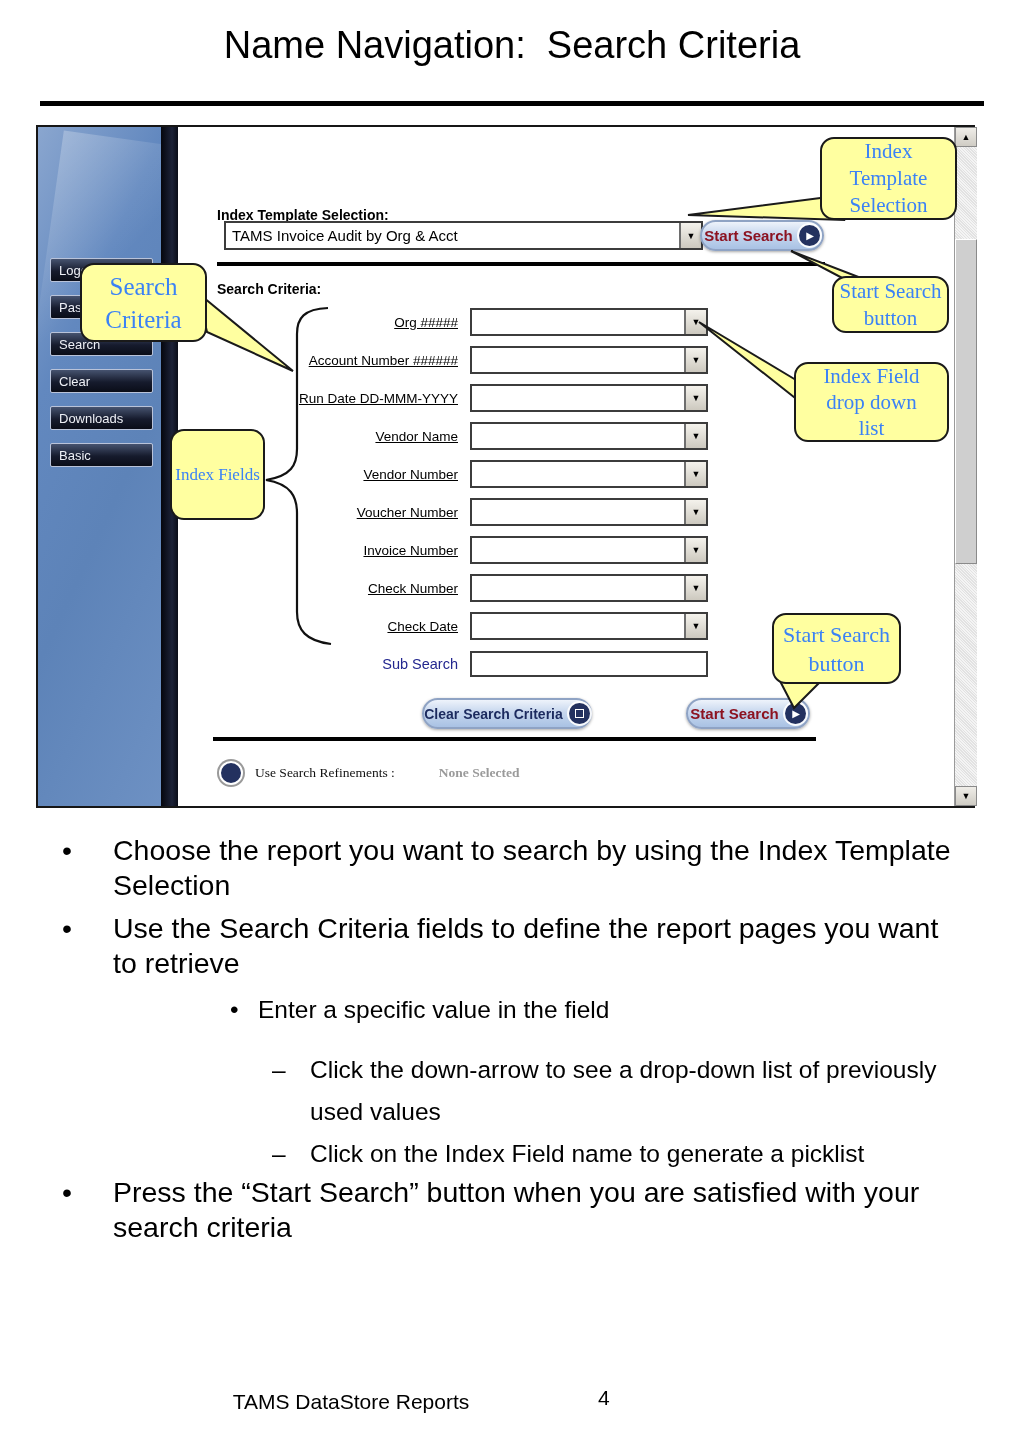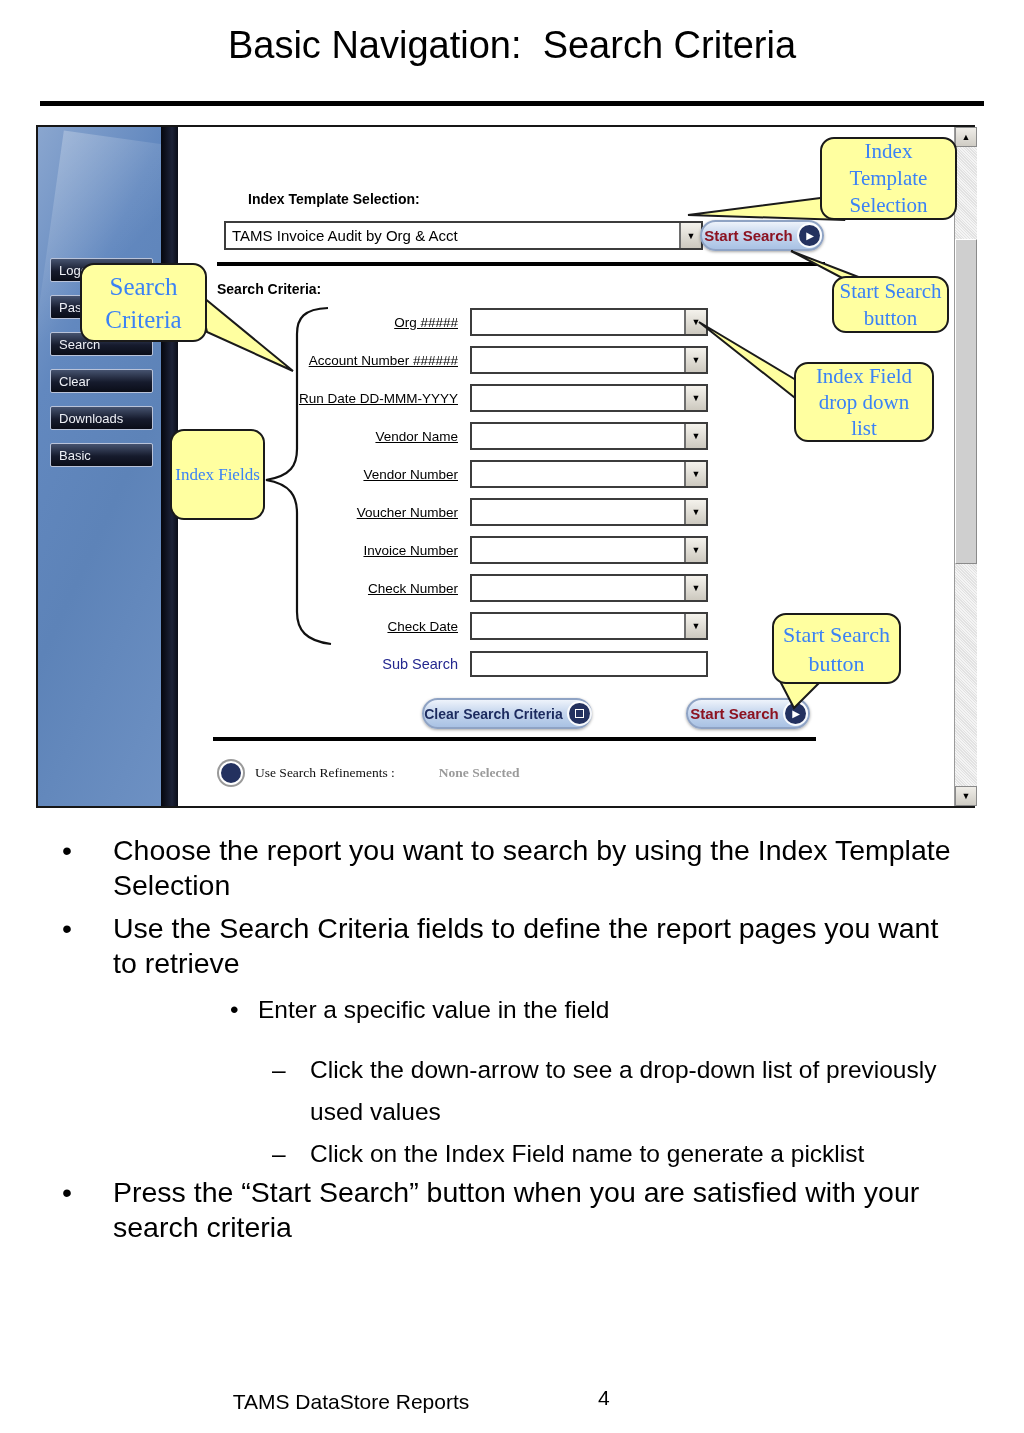--- a/index.html
+++ b/index.html
@@ -21,21 +21,21 @@
            transform:rotate(8deg);}
   .side-edge{position:absolute;left:123px;top:0;width:17px;height:100%;
            background:linear-gradient(90deg,#05060d,#1c2238 65%,#0a0d18);}
   .side-btns{position:absolute;left:0;top:131px;width:123px;}
   .side-btn{margin:0 0 13px 12px;width:103px;height:24px;box-sizing:border-box;
            background:linear-gradient(180deg,#46536f,#161b2d 55%,#0a0d18);
            border:1px solid #b9c3d9;border-radius:2px;color:#eef0f6;font-size:13px;
            display:flex;align-items:center;padding:0 8px;cursor:pointer;}
 
   .app-label{position:absolute;font-size:14px;font-weight:bold;color:#000;}
-  .its-label{left:179px;top:64px;margin-left:31px;}
+  .its-label{left:179px;top:80px;}
   .sc-label{left:179px;top:154px;}
 
   .combo{background:#fff;border:2px solid #3c3c3c;box-sizing:border-box;
          display:flex;align-items:center;overflow:hidden;margin-left:7px;}
   .combo-value{flex:1;padding:0 6px;font-size:15px;white-space:nowrap;}
   .combo-arrow{width:20px;align-self:stretch;flex:none;cursor:pointer;
          background:linear-gradient(#f4f2ec,#cdc9bf);border-left:2px solid #6e6e6e;
          display:flex;align-items:center;justify-content:center;font-size:9px;color:#000;}
   .its-combo{position:absolute;left:179px;top:94px;width:479px;height:29px;}
 
@@ -82,21 +82,21 @@
       border:1px solid #8a8a8a;border-top-color:#fff;border-left-color:#fff;box-sizing:border-box;cursor:grab;}
 
   
   .overlay{position:absolute;left:0;top:0;width:1024px;height:1433px;pointer-events:none;z-index:4;}
   .callout{position:absolute;background:#ffffa0;border:2px solid #1a1a1a;border-radius:14px;
       font-family:"Liberation Serif",serif;color:#3b82f6;text-align:center;z-index:5;box-sizing:border-box;
       display:flex;align-items:center;justify-content:center;}
   #co-its{left:820px;top:137px;width:137px;height:83px;font-size:21px;line-height:27px;padding:0 10px;}
   #co-sc{left:80px;top:263px;width:127px;height:79px;font-size:25px;line-height:33px;}
   #co-sst{left:832px;top:276px;width:117px;height:57px;font-size:21px;line-height:27px;}
-  #co-ifd{left:794px;top:362px;width:140px;height:80px;font-size:21px;line-height:26px;padding:0 17px;}
+  #co-ifd{left:794px;top:362px;width:155px;height:80px;font-size:21px;line-height:26px;padding:0 17px;}
   #co-if{left:170px;top:429px;width:95px;height:91px;font-size:17px;line-height:33px;}
   #co-ssb{left:772px;top:613px;width:129px;height:71px;font-size:22px;line-height:29px;}
 
   
   .bullets{position:absolute;left:62px;top:833px;width:925px;z-index:2;}
   .bullet{display:flex;}
   .bullet .mk{flex:none;}
   .bullet .tx{}
   .level-1{font-size:28.5px;line-height:35px;margin-bottom:8px;}
   .level-1 .mk{width:51px;}
@@ -107,21 +107,21 @@
   .level-3 .mk{width:38px;}
   .level-3 .tx{max-width:720px;}
 
   .footer{position:absolute;left:216px;top:1386px;width:270px;text-align:center;
       font-size:21px;line-height:31px;}
   .page-num{position:absolute;left:598px;top:1386px;font-size:21px;}
 </style>
 </head>
 <body>
 
-<div class="title">Basic Navigation:  Search Criteria</div>
+<div class="title">Name Navigation:  Search Criteria</div>
 <div class="rule-top"></div>
 
 <div class="shot">
 
   <div class="sidebar">
     <div class="side-edge"></div>
     <div class="side-btns">
       <div class="side-btn">
           <span>Logo</span>
         </div>

